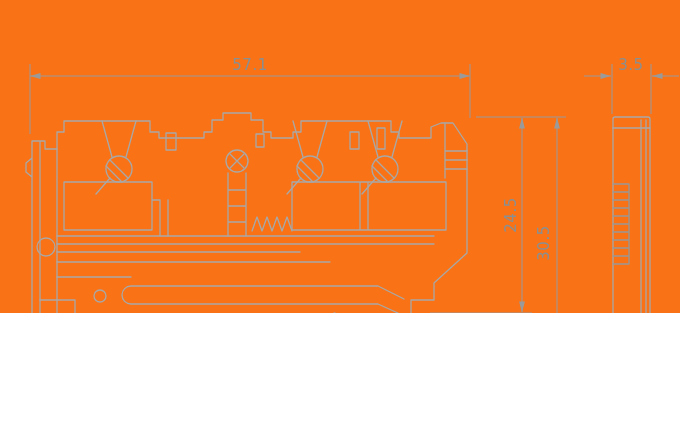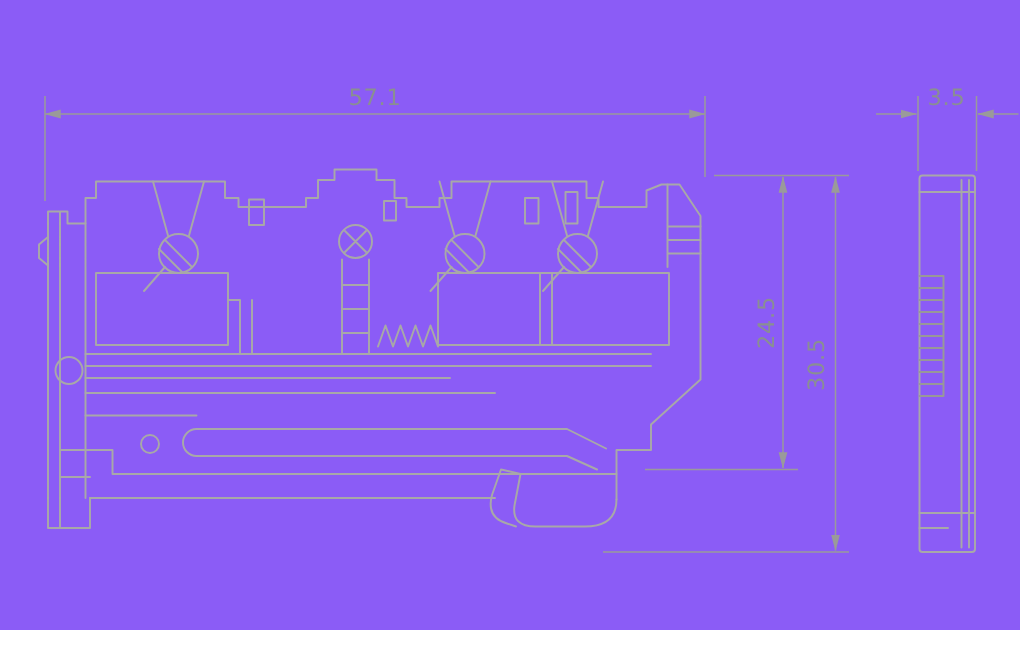--- a/index.html
+++ b/index.html
@@ -4,22 +4,22 @@
 <style>
   html, body {
     margin: 0;
     padding: 0;
     background: #ffffff;
     font-family: "DejaVu Sans", "Liberation Sans", sans-serif;
   }
   .canvas {
     position: relative;
     width: 680px;
-    height: 420px;
-    background: #8b5cf6;
+    height: 313px;
+    background: #f97316;
     overflow: hidden;
   }
   svg { display: block; }
   text {
     font-family: "DejaVu Sans", "Liberation Sans", sans-serif;
     font-size: 15px;
     letter-spacing: 0.5px;
     fill: #8a8f92;
   }
 </style>

